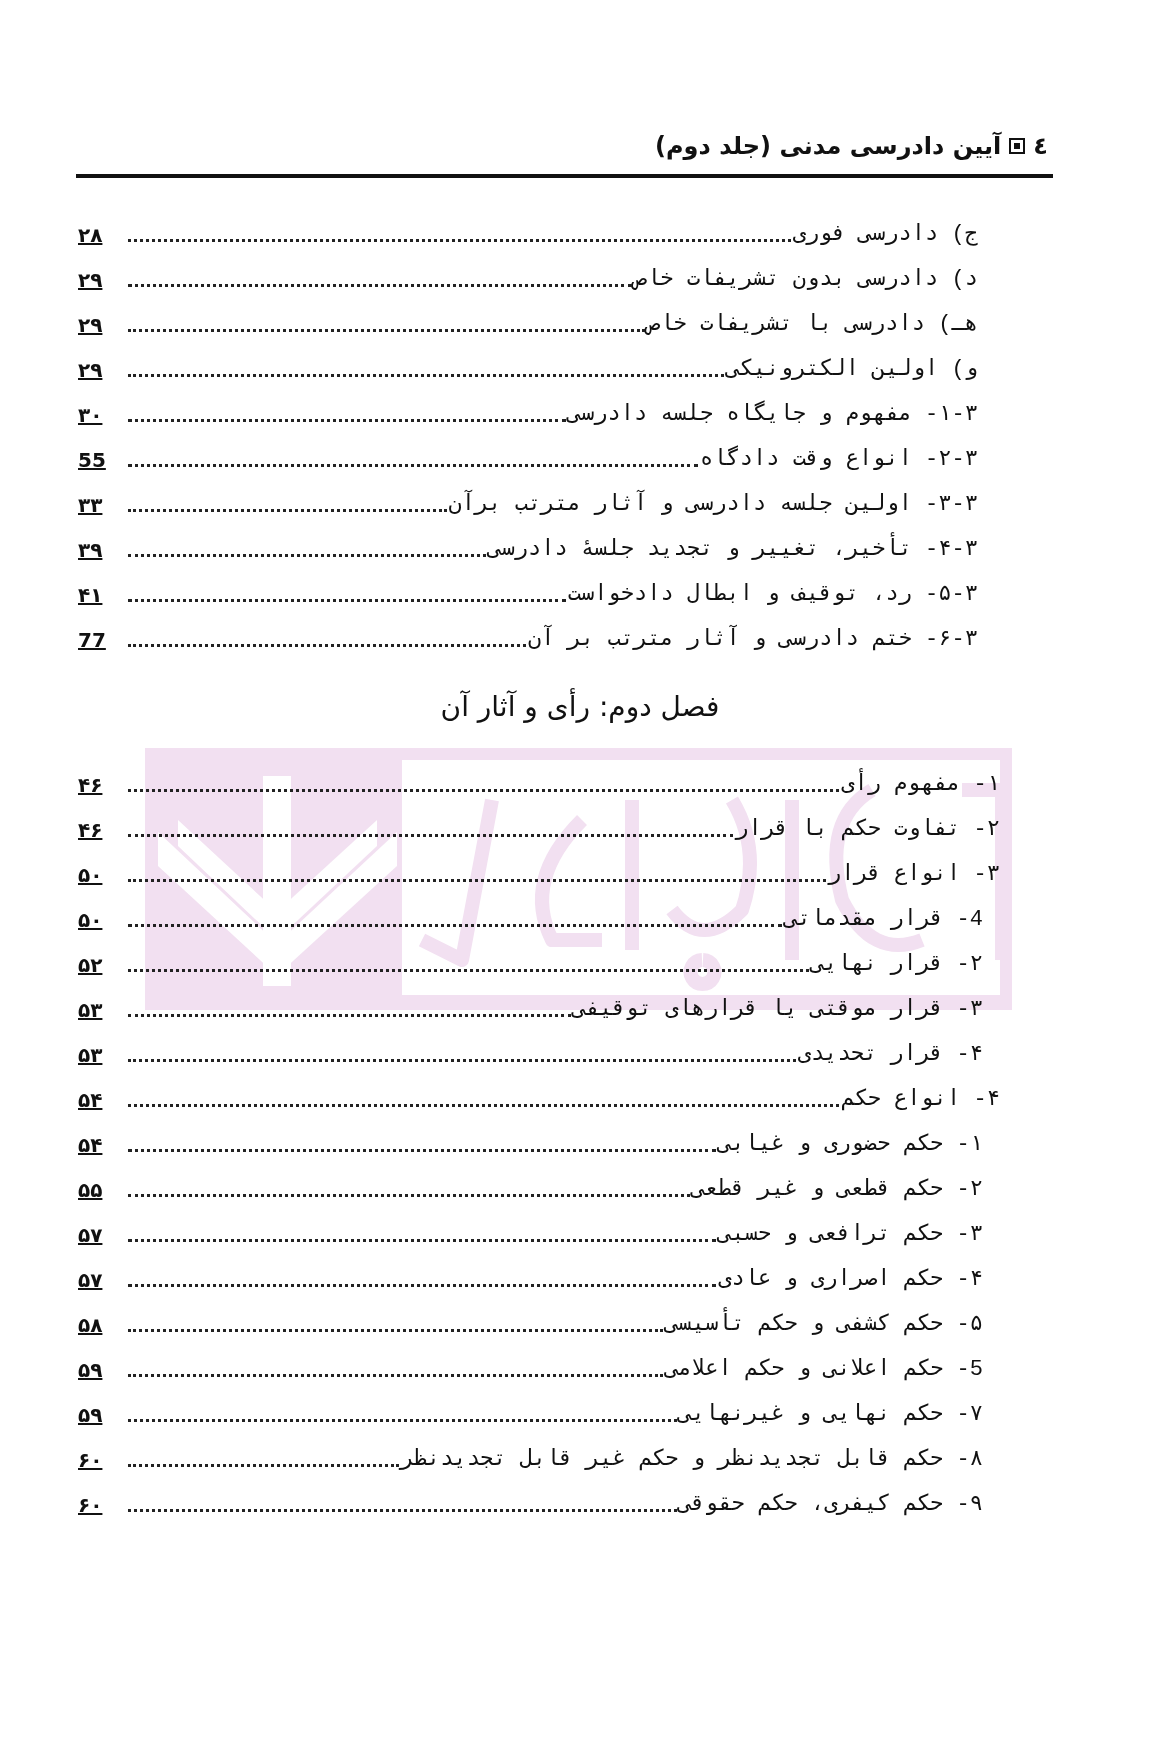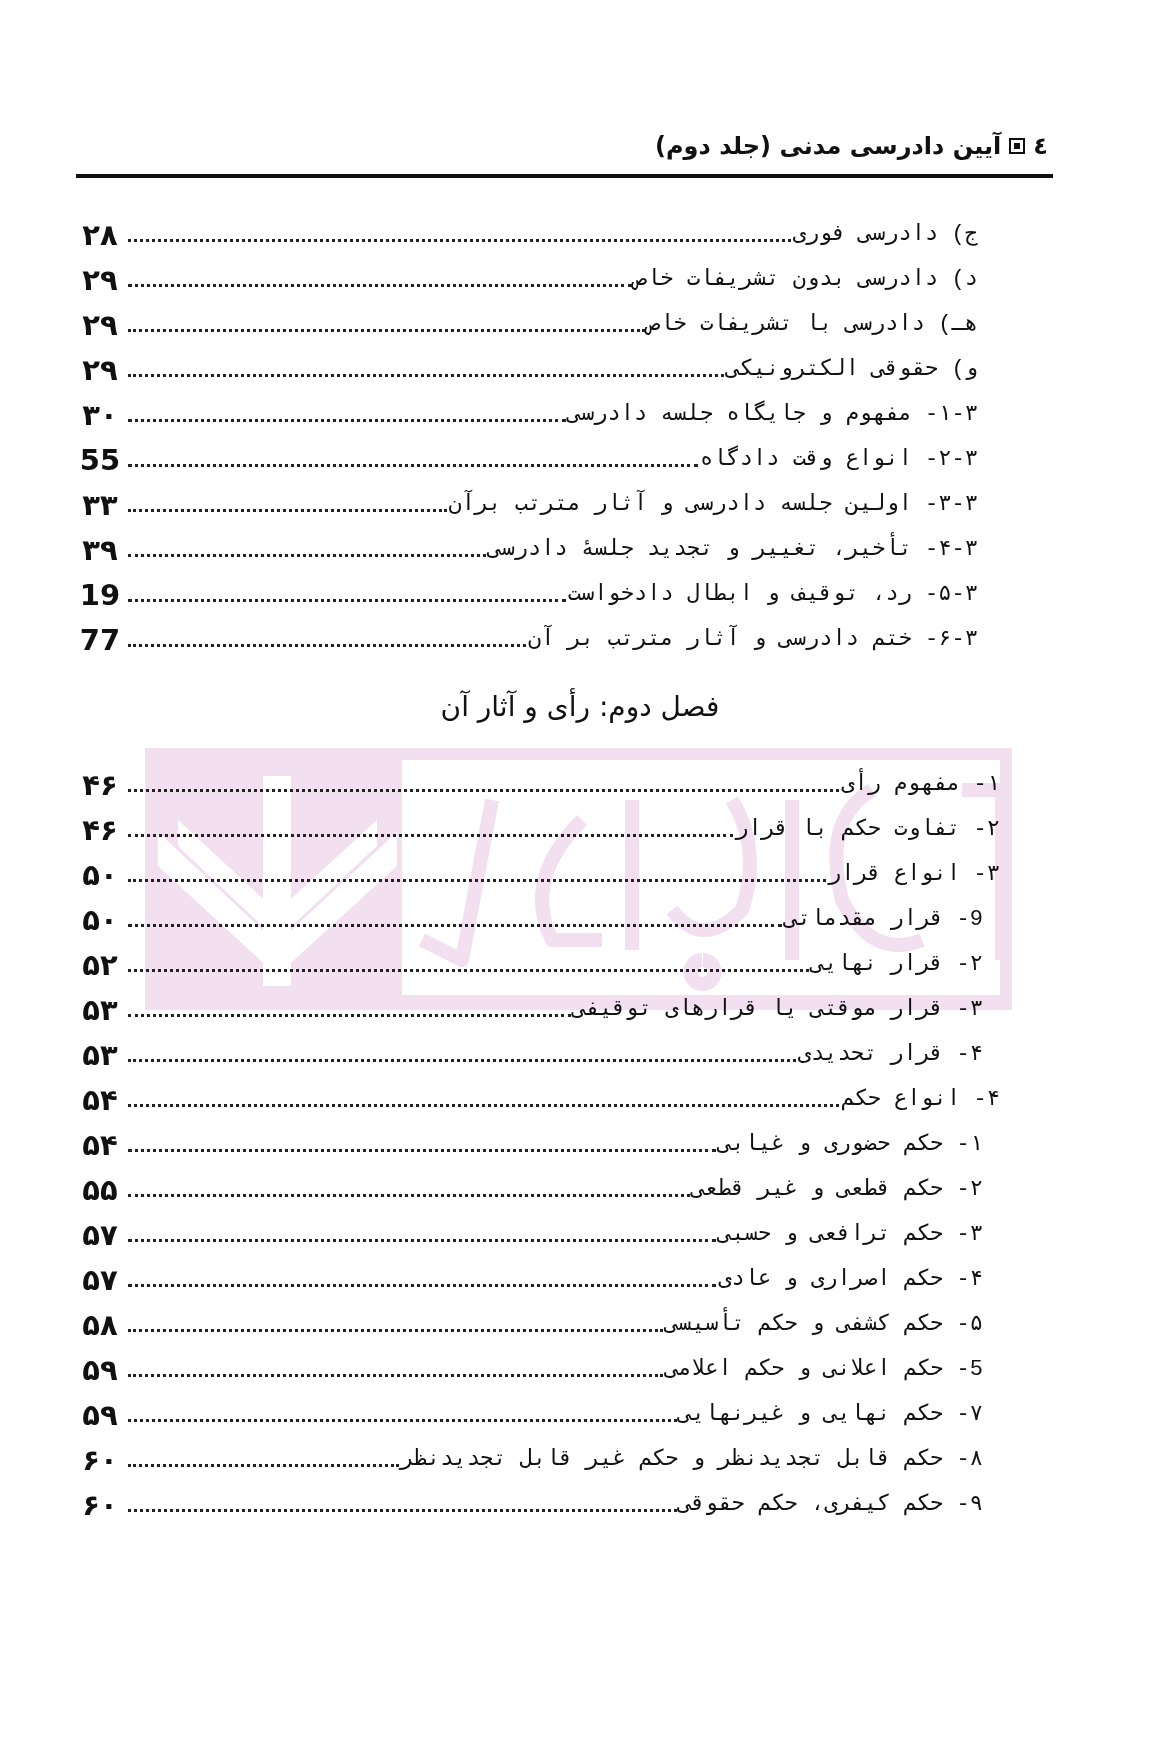--- a/index.html
+++ b/index.html
@@ -14,21 +14,21 @@
   .head-rule { position: absolute; left: 76px; right: 103px; top: 174px; height: 4px; background: #111; }
 
   .watermark { position: absolute; left: 145px; top: 748px; width: 867px; height: 262px; background: #f2e0f1; }
   .wm-inner { position: absolute; left: 257px; top: 12px; right: 12px; bottom: 15px; background: #ffffff; }
   .wm-logo { position: absolute; left: 0; top: 0; width: 257px; height: 262px; }
 
   .toc { position: absolute; left: 78px; width: 950px; }
   .toc-row { position: absolute; left: 0; right: 0; height: 40px; direction: rtl; display: flex; align-items: flex-end; }
   .toc-title { white-space: nowrap; font-size: 22px; line-height: 30px; padding-left: 2px; font-family: Liberation Mono, monospace; }
   .toc-leader { flex: 1; border-bottom: 3px dotted #222; margin-bottom: 8px; height: 0; }
-  .toc-page { width: 44px; text-align: center; font-size: 29px; line-height: 30px; font-weight: bold; direction: rtl; padding-right: 6px; }
+  .toc-page { width: 44px; text-align: left; font-size: 20px; line-height: 30px; font-weight: bold; direction: rtl; padding-right: 6px; text-decoration: underline; }
 
   .chapter-title { position: absolute; left: 380px; width: 400px; top: 690px; text-align: center; direction: rtl;
                    font-weight: normal; font-size: 28px; }
 </style>
 </head>
 <body>
 
 <div class="page">
 
   <div class="running-head">
@@ -74,21 +74,21 @@
       <span class="toc-title">د) دادرسی بدون تشریفات خاص</span>
       <span class="toc-leader"></span>
       <span class="toc-page">۲۹</span>
     </div>
     <div class="toc-row" style="top:90px; padding-right:50px;">
       <span class="toc-title">هـ) دادرسی با تشریفات خاص</span>
       <span class="toc-leader"></span>
       <span class="toc-page">۲۹</span>
     </div>
     <div class="toc-row" style="top:135px; padding-right:50px;">
-      <span class="toc-title">و) حقوقی الکترونیکی</span>
+      <span class="toc-title">و) اولین الکترونیکی</span>
       <span class="toc-leader"></span>
       <span class="toc-page">۲۹</span>
     </div>
     <div class="toc-row" style="top:180px; padding-right:50px;">
       <span class="toc-title">۱-۳- مفهوم و جایگاه جلسه دادرسی</span>
       <span class="toc-leader"></span>
       <span class="toc-page">۳۰</span>
     </div>
     <div class="toc-row" style="top:225px; padding-right:50px;">
       <span class="toc-title">۲-۳- انواع وقت دادگاه</span>
@@ -101,21 +101,21 @@
       <span class="toc-page">۳۳</span>
     </div>
     <div class="toc-row" style="top:315px; padding-right:50px;">
       <span class="toc-title">۴-۳- تأخیر، تغییر و تجدید جلسهٔ دادرسی</span>
       <span class="toc-leader"></span>
       <span class="toc-page">۳۹</span>
     </div>
     <div class="toc-row" style="top:360px; padding-right:50px;">
       <span class="toc-title">۵-۳- رد، توقیف و ابطال دادخواست</span>
       <span class="toc-leader"></span>
-      <span class="toc-page">19</span>
+      <span class="toc-page">۴۱</span>
     </div>
     <div class="toc-row" style="top:405px; padding-right:50px;">
       <span class="toc-title">۶-۳- ختم دادرسی و آثار مترتب بر آن</span>
       <span class="toc-leader"></span>
       <span class="toc-page">77</span>
     </div>
   </div>
 
   <div class="chapter-title">فصل دوم: رأی و آثار آن</div>
 
@@ -129,21 +129,21 @@
       <span class="toc-title">۲- تفاوت حکم با قرار</span>
       <span class="toc-leader"></span>
       <span class="toc-page">۴۶</span>
     </div>
     <div class="toc-row" style="top:90px; padding-right:28px;">
       <span class="toc-title">۳- انواع قرار</span>
       <span class="toc-leader"></span>
       <span class="toc-page">۵۰</span>
     </div>
     <div class="toc-row" style="top:135px; padding-right:45px;">
-      <span class="toc-title">9- قرار مقدماتی</span>
+      <span class="toc-title">4- قرار مقدماتی</span>
       <span class="toc-leader"></span>
       <span class="toc-page">۵۰</span>
     </div>
     <div class="toc-row" style="top:180px; padding-right:45px;">
       <span class="toc-title">۲- قرار نهایی</span>
       <span class="toc-leader"></span>
       <span class="toc-page">۵۲</span>
     </div>
     <div class="toc-row" style="top:225px; padding-right:45px;">
       <span class="toc-title">۳- قرار موقتی یا قرارهای توقیفی</span>

